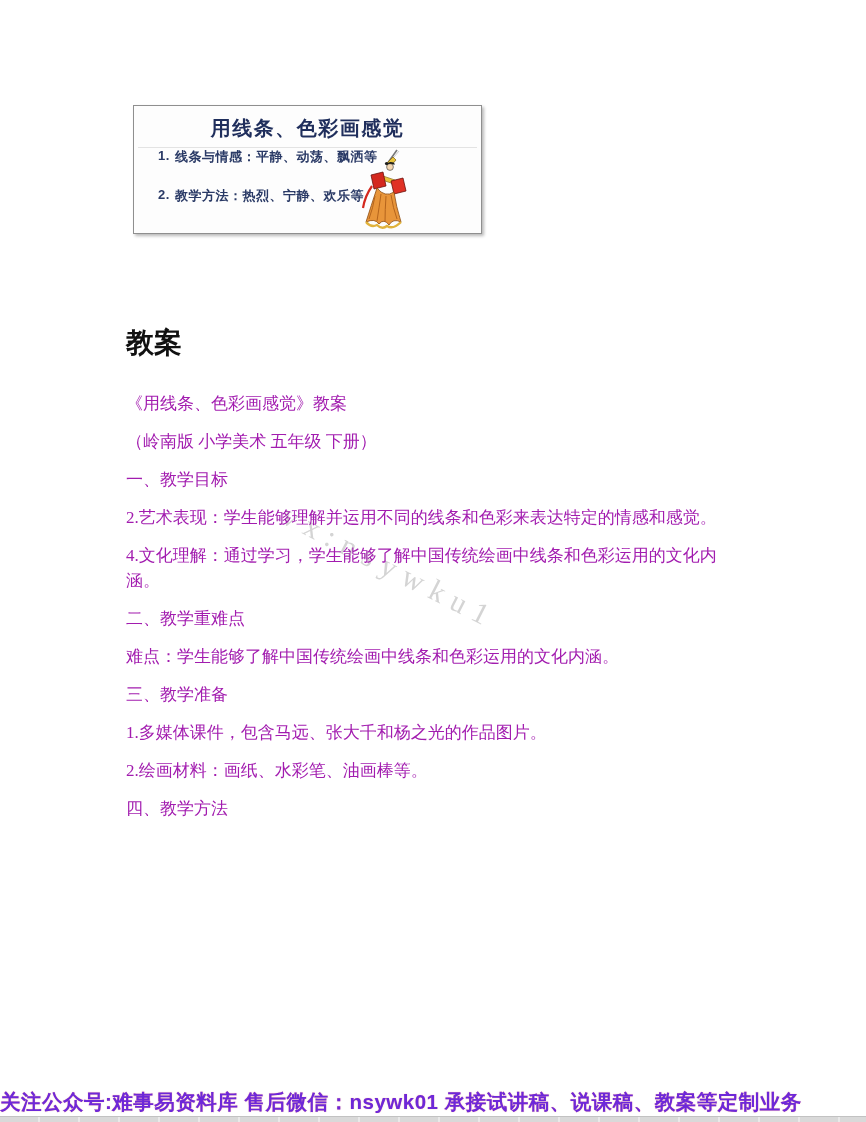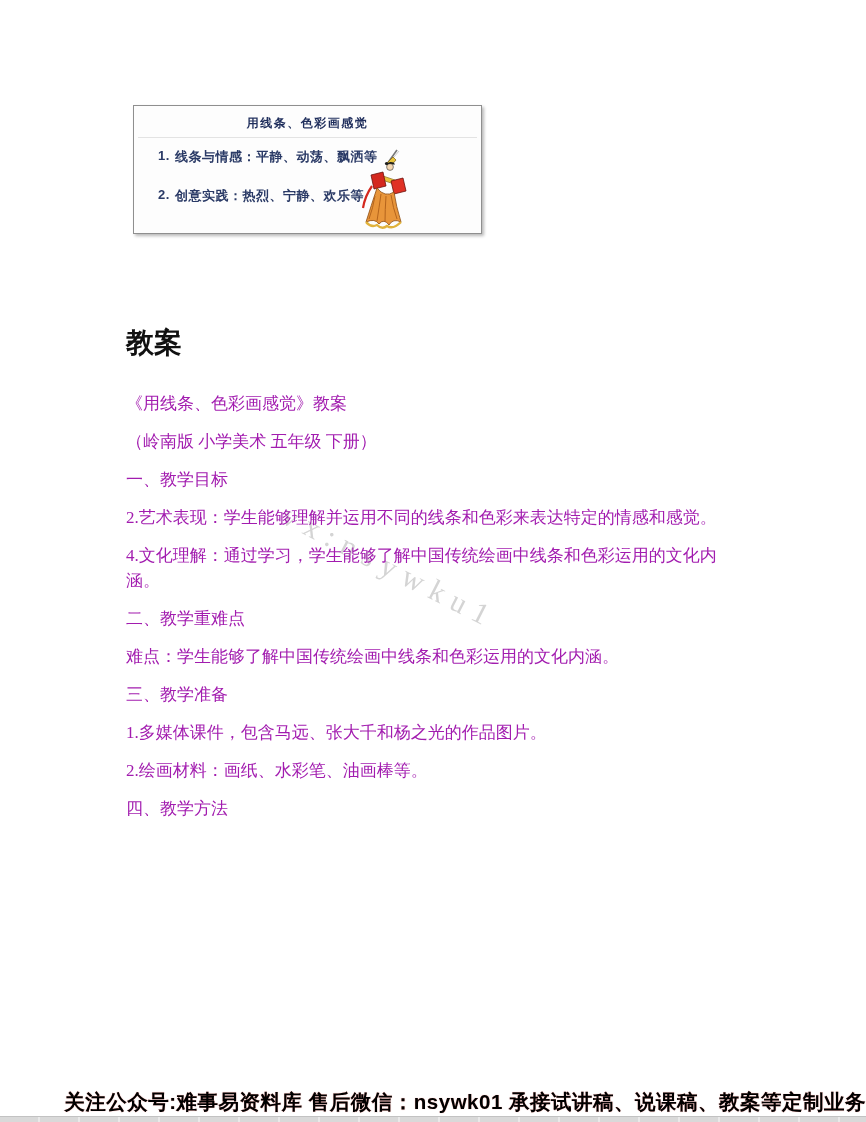--- a/index.html
+++ b/index.html
@@ -22,21 +22,21 @@
     height: 129px;
     background: #fdfdfd;
     border: 1px solid #8f8f8f;
     box-shadow: 2px 2px 3px rgba(0,0,0,0.28);
   }
   .card-title {
     margin-top: 9px;
     text-align: center;
     font-family: "Liberation Sans", sans-serif;
     font-weight: bold;
-    font-size: 12px;
+    font-size: 20px;
     letter-spacing: 1.5px;
     color: #1f2e5c;
   }
   .card-title-rule {
     margin: 5px 4px 0 4px;
     border-bottom: 1px solid #e3e3e3;
   }
   .card-list {
     position: absolute;
     left: 24px;
@@ -100,26 +100,26 @@
     white-space: nowrap;
     pointer-events: none;
   }
 
   
   .footer-banner {
     position: absolute;
     left: 0;
     bottom: 6px;
     width: 100%;
-    text-align: right;
+    text-align: left;
     font-family: "Liberation Sans", sans-serif;
     font-weight: bold;
     font-size: 20.5px;
     letter-spacing: 0.5px;
-    color: #000000;
+    color: #6d28d9;
     white-space: nowrap;
     text-shadow: 0 0 1px rgba(249,71,61,0.55);
   }
   .bottom-strip {
     position: absolute;
     left: 0;
     bottom: 0;
     width: 100%;
     height: 6px;
     background: repeating-linear-gradient(
@@ -139,21 +139,21 @@
     <div class="card-title">用线条、色彩画感觉</div>
     <div class="card-title-rule"></div>
 
     <div class="card-list">
       <div class="card-list-item">
         <span class="num">1.</span>
         <span>线条与情感：平静、动荡、飘洒等</span>
       </div>
       <div class="card-list-item">
         <span class="num">2.</span>
-        <span>创意实践：热烈、宁静、欢乐等</span>
+        <span>教学方法：热烈、宁静、欢乐等</span>
       </div>
     </div>
 
     <svg class="dancer" width="62" height="86" viewBox="0 0 62 86">
 
       <path d="M44 2 L34 16" stroke="#777" stroke-width="1.6" fill="none"></path>
       <path d="M46 3 L36 15" stroke="#cccccc" stroke-width="1" fill="none"></path>
 
       <path d="M33 16 L40 9 L43 12 L36 20 Z" fill="#e8c43a" stroke="#7a5a10" stroke-width="0.7"></path>
 

